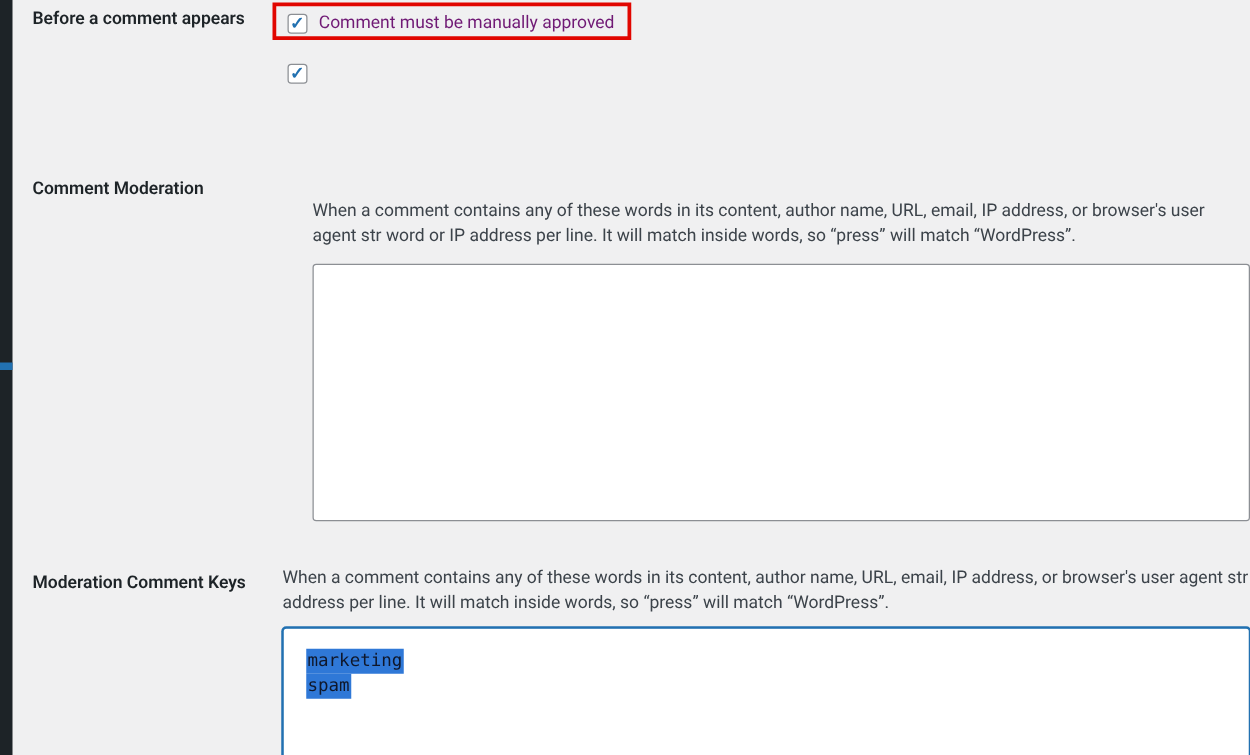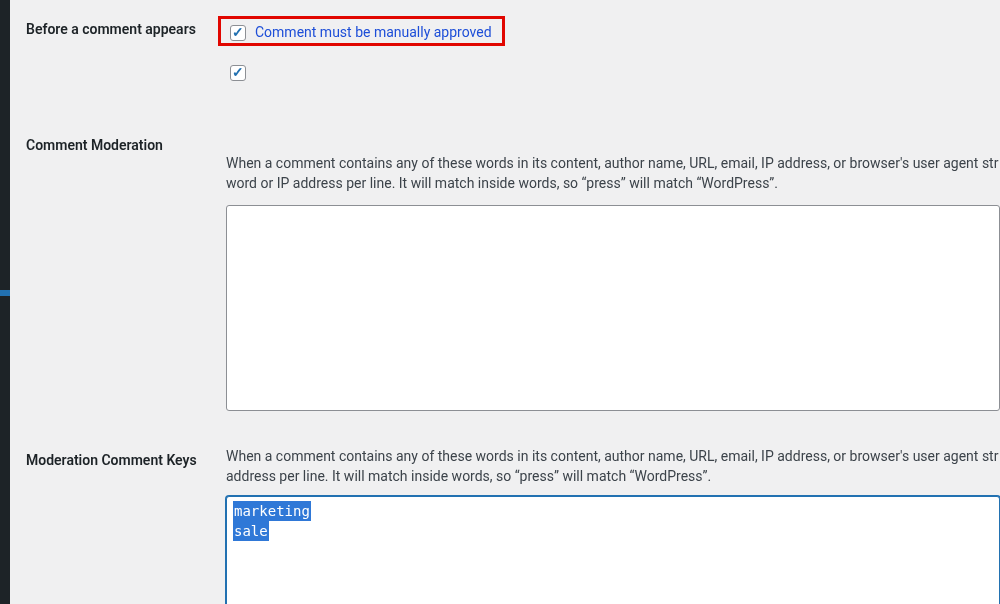--- a/index.html
+++ b/index.html
@@ -54,21 +54,21 @@
     color: #1d2327;
     font-size: 14px;
   }
   .row-content {
     flex: 1 1 auto;
     font-size: 14px;
     color: #3c434a;
     position: relative;
   }
   
-  .r1 { padding-top: 20px; }
+  .r1 { padding-top: 6px; }
   .checkbox-line {
     display: flex;
     align-items: center;
     gap: 6px;
     padding: 2px 0;
   }
   .cb {
     -webkit-appearance: none;
     appearance: none;
     width: 16px;
@@ -96,23 +96,23 @@
     color: #2271b1;
     font-size: 14px;
     font-weight: bold;
   }
   .highlight-box {
     position: absolute;
     border: 3px solid #e10600;
     pointer-events: none;
   }
   .hl-1 { left: -8px; top: -4px; width: 287px; height: 30px; }
-  .cb-label { color: #1d4ed8; font-size: 14px; }
-  
-  .r2 { margin-top: 44px; }
+  .cb-label { color: #701a75; font-size: 14px; }
+  
+  .r2 { margin-top: 64px; gap: 24px; }
   .r2 .row-label { padding-top: 6px; }
   .hold-para { position: relative; display: block; }
   .num-input {
     width: 62px;
     height: 28px;
     border: 1px solid #8c8f94;
     border-radius: 3px;
     padding: 2px 6px;
     font-size: 14px;
     background: #fff;
@@ -146,23 +146,23 @@
     margin-top: 10px;
     padding: 4px 6px;
     font-family: Consolas, Monaco, monospace;
     font-size: 14px;
     line-height: 20px;
     position: relative;
   }
   .sel-line {
     display: inline-block;
     background: #2f78d7;
-    color: #ffffff;
+    color: #0f172a;
     padding: 0 1px;
-    margin: 0;
+    margin: 12px;
   }
   .sel-wrap div { height: 20px; }
   
   .fade-right { white-space: nowrap; overflow: hidden; }
 </style>
 </head>
 <body>
 
 <div class="wp-wrap">
   <div class="sidebar-stub">
@@ -194,21 +194,21 @@
       </div>
     </div>
 
     <div class="row r3" style="position:relative;">
       <div class="row-label">Moderation Comment Keys</div>
       <div class="row-content">
         <div class="fade-right" style="white-space:normal;">When a comment contains any of these words in its content, author name, URL, email, IP address, or browser's user agent str address per line. It will match inside words, so “press” will match “WordPress”.</div>
         <div class="disallowed-area">
           <div class="sel-wrap">
             <div><span class="sel-line">marketing</span></div>
-            <div><span class="sel-line">sale</span></div>
+            <div><span class="sel-line">spam</span></div>
           </div>
         </div>
       </div>
 
     </div>
 
   </div>
 </div>
 
 </body></html>

